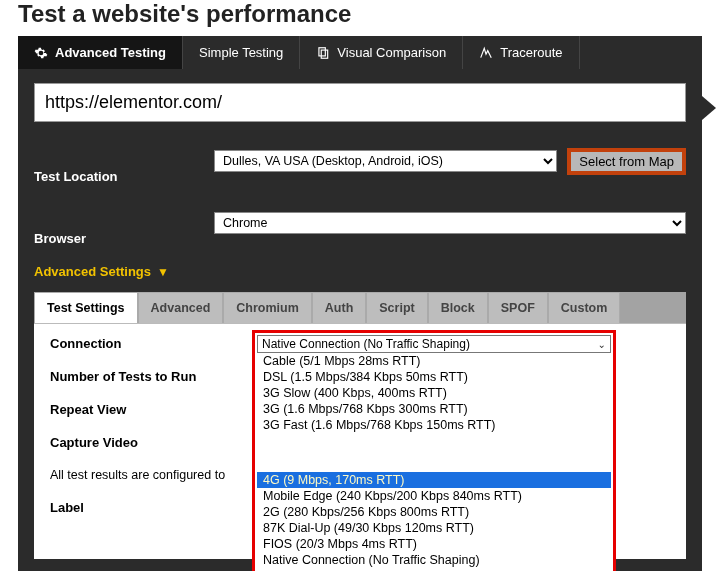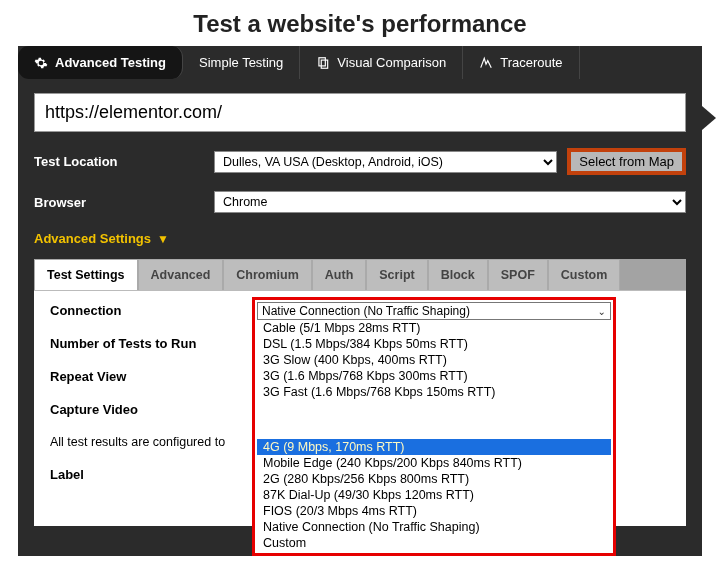--- a/index.html
+++ b/index.html
@@ -1,28 +1,28 @@
 <!DOCTYPE html>
 <html><head>
 <meta charset="utf-8">
 <style>
 * { margin: 0; padding: 0; box-sizing: border-box; font-family: Arial, Helvetica, sans-serif; }
 body { background: #fff; width: 720px; height: 571px; overflow: hidden; position: relative; }
-.page-title { font-size: 24px; font-weight: bold; color: #222; padding: 10px 18px 8px; text-align: center; }
+.page-title { font-size: 24px; font-weight: bold; color: #222; padding: 0 18px 8px; }
 .main-shell { background: #2b2b2b; margin: 0 18px; position: relative; }
 .arrow-right { position: absolute; right: -14px; top: 60px; width: 0; height: 0; border-top: 12px solid transparent; border-bottom: 12px solid transparent; border-left: 14px solid #2b2b2b; }
 .top-tabs { display: flex; background: #2b2b2b; }
 .top-tab { color: #fff; font-size: 13px; padding: 9px 16px; display: flex; align-items: center; gap: 7px; cursor: pointer; border-right: 1px solid #444; }
-.top-tab.active { background: #151515; font-weight: bold; border-radius: 11px; }
+.top-tab.active { background: #151515; font-weight: bold; }
 .top-tab-icon { display: inline-flex; width: 14px; height: 14px; align-items: center; justify-content: center; }
 .top-tab-icon svg { width: 14px; height: 14px; fill: #fff; }
 .body-pad { padding: 14px 16px 30px; }
 .url-input { width: 100%; font-size: 18px; padding: 8px 10px; border: 1px solid #999; background: #fff; color: #000; }
 .form-row { display: flex; align-items: center; margin-top: 16px; gap: 10px; }
-.form-label { color: #fff; font-weight: bold; font-size: 13px; width: 170px; }
+.form-label { color: #fff; font-weight: bold; font-size: 13px; width: 170px; margin-top: 31px; }
 .select-box { flex: 1; }
 .select-box select { width: 100%; font-size: 12.5px; padding: 2px 4px; background: #fff; border: 1px solid #888; }
 .map-btn { background: #b8b8b8; color: #000; font-size: 13px; padding: 2px 8px; border: 4px solid #c2410c; cursor: pointer; }
 .adv-settings { color: #f2c200; font-weight: bold; font-size: 13px; margin-top: 18px; cursor: pointer; display: inline-flex; align-items: center; gap: 6px; }
 .adv-arrow { color: #f2c200; font-size: 12px; }
 .panel { background: #fff; margin-top: 12px; }
 .inner-tabs { display: flex; border-bottom: 1px solid #bbb; background: #a3a3a3; }
 .inner-tab { font-size: 12.5px; font-weight: bold; color: #444; padding: 8px 12px; border: 1px solid #aaa; border-bottom: none; background: #bdbdbd; cursor: pointer; }
 .inner-tab.active { background: #fff; color: #000; }
 .settings-body { padding: 12px 16px 26px; position: relative; background: #fff; }

